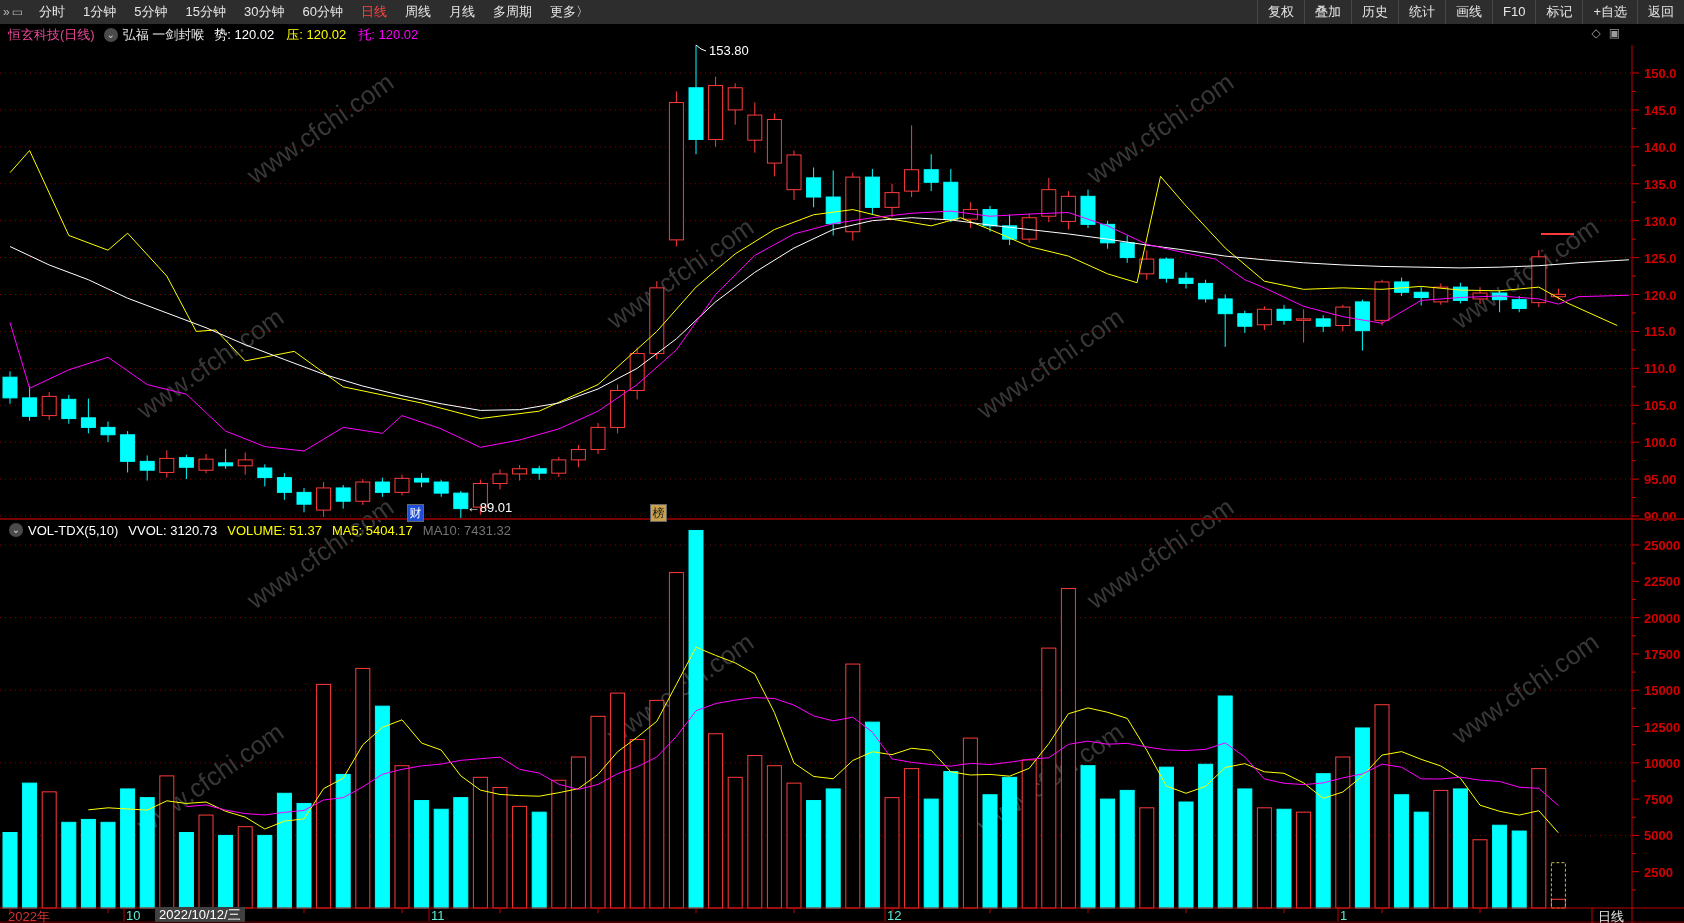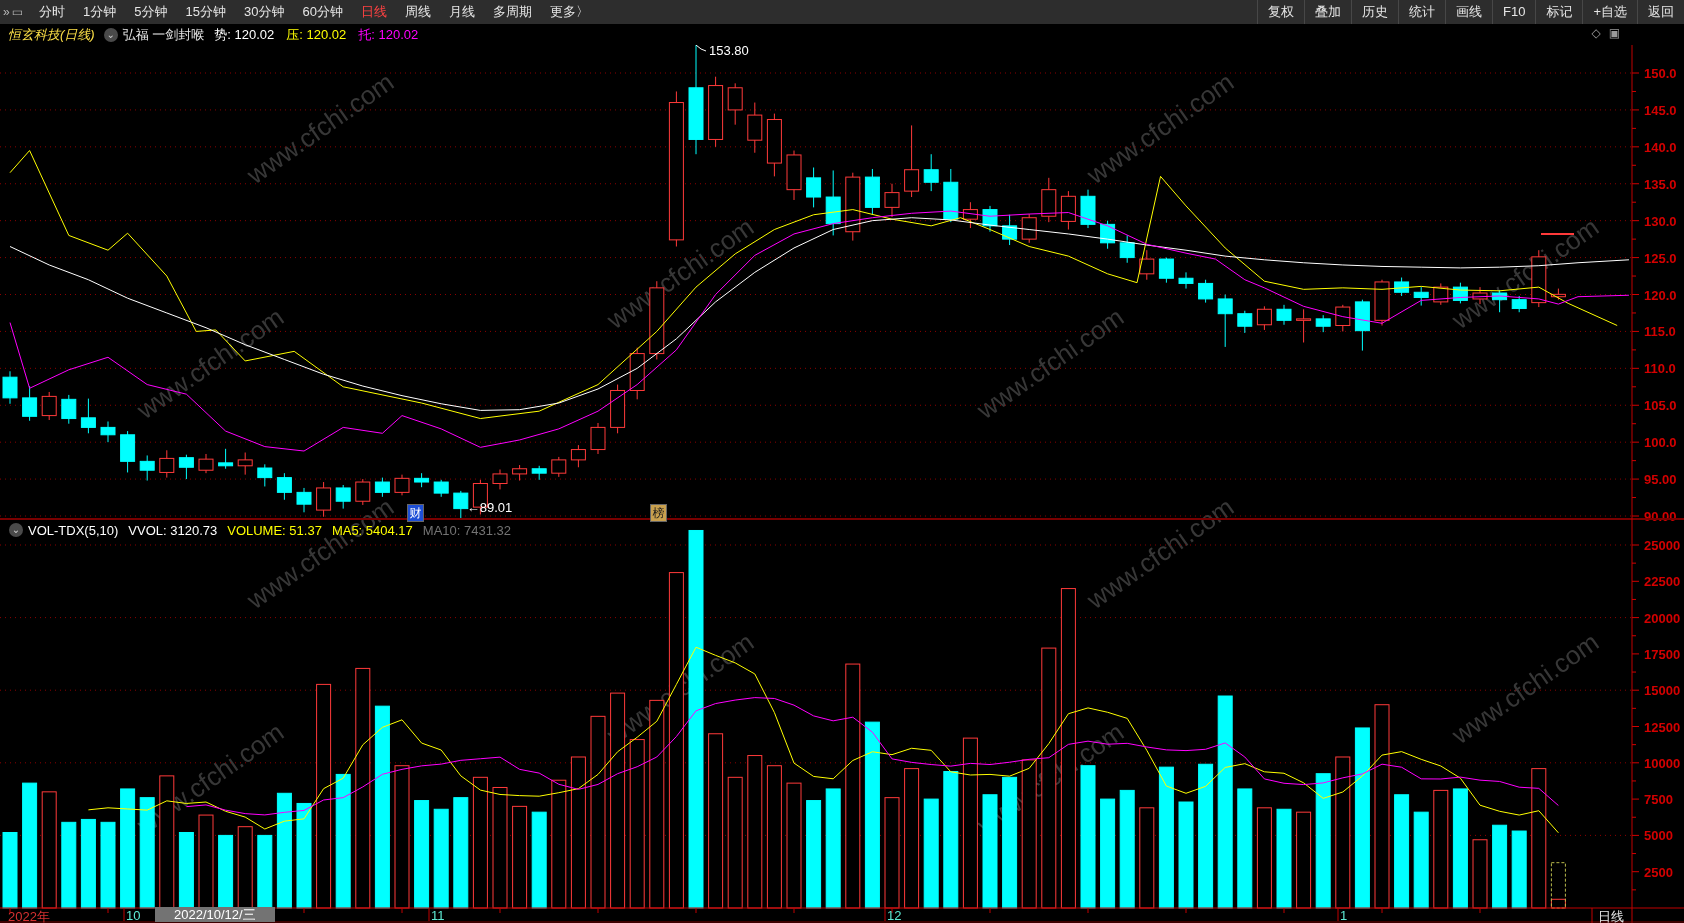--- a/index.html
+++ b/index.html
@@ -12,36 +12,36 @@
   .win-icons span{margin:0 1px;}
   .lmenu{display:flex;align-items:center;height:100%;}
   .lmenu .menu-item{padding:16px 9px;line-height:24px;white-space:nowrap;cursor:default;}
   .lmenu .menu-item.active{color:#ff4242;}
   .spacer{flex:1;}
   .rmenu{display:flex;align-items:center;height:100%;}
   .rmenu .menu-item{padding:11px 10px;line-height:24px;border-left:1px solid #474747;white-space:nowrap;}
   
   .infobar{position:absolute;top:24px;left:0;width:1684px;height:21px;background:#000;
            display:flex;align-items:center;font-size:13px;color:#fff;z-index:6;}
-  .infobar .title{margin:0 4px 0 8px;color:#fde047;font-style:italic;}
+  .infobar .title{margin:0 4px 0 8px;color:#ec4899;}
   .chev-icon{display:inline-block;width:14px;height:14px;border-radius:50%;background:#4a4a4a;
              color:#cfcfcf;font-size:10px;line-height:13px;text-align:center;margin:0 5px;}
   .ind-name{color:#e8e8e8;margin-right:10px;}
   .kv{margin-right:12px;white-space:nowrap;}
   .info-icons{position:absolute;right:56px;top:2px;color:#9a9a9a;font-size:12px;letter-spacing:8px;}
   
   .vol-header{position:absolute;top:521px;left:4px;height:18px;display:flex;align-items:center;
               font-size:13px;color:#fff;z-index:5;background:transparent;white-space:nowrap;}
   .vol-header .kv{margin-right:10px;}
   
   .bottom-strip{position:absolute;top:906px;left:0;width:1684px;height:17px;z-index:5;
                 font-size:13px;color:#d43030;}
   .year-label{position:absolute;left:8px;top:2px;color:#d43030;}
-  .date-box{position:absolute;left:155px;top:1px;background:#737373;color:#fff;
-            padding:0 19px;line-height:15px;font-size:13px;}
+  .date-box{position:absolute;left:155px;top:1px;background:#404040;color:#fff;
+            padding:0 4px;line-height:15px;font-size:13px;}
   .month-label{position:absolute;top:2px;color:#5eead4;}
   .period-label{position:absolute;left:1598px;top:2px;color:#e8e8e8;}
   .event-flag{position:absolute;width:15px;height:16px;font-size:12px;line-height:16px;
               text-align:center;z-index:4;border:1px solid #666;}
   svg{position:absolute;top:0;left:0;z-index:1;}
   svg text{font-family:"Liberation Sans",sans-serif;}
 </style>
 </head>
 <body>
 

